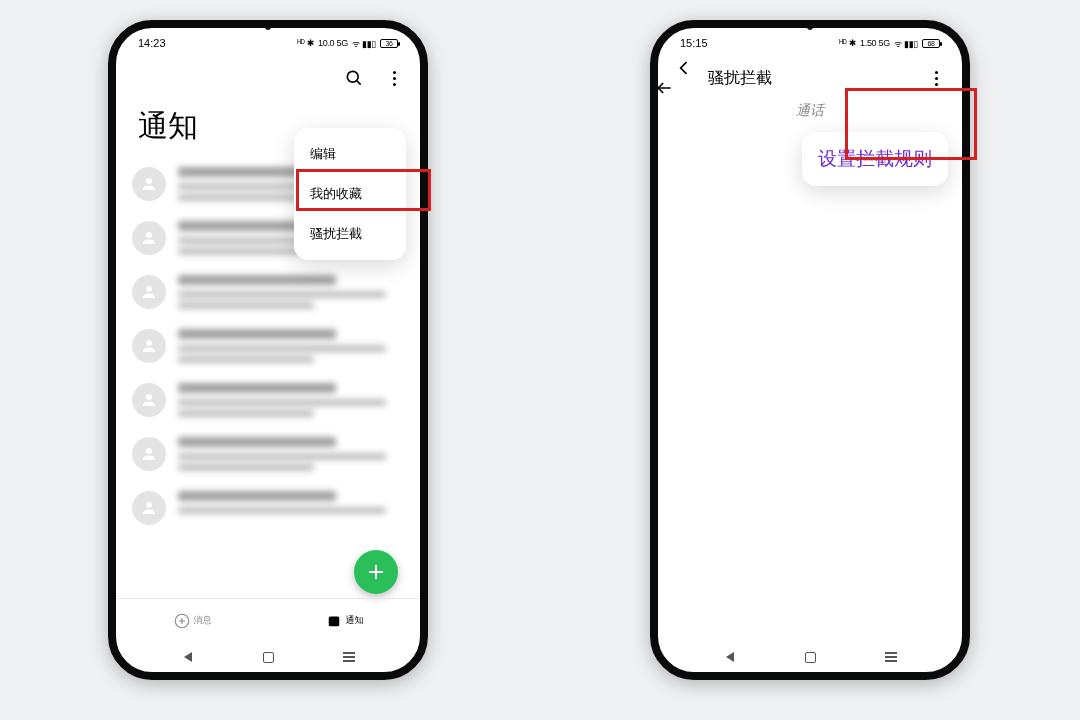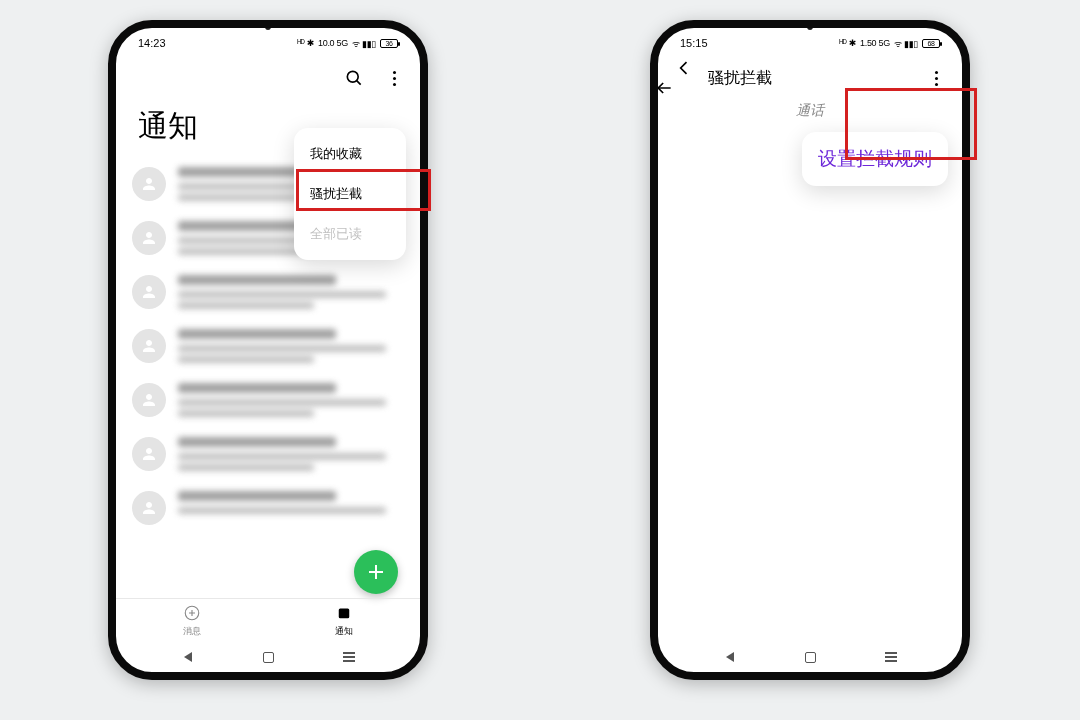--- a/index.html
+++ b/index.html
@@ -140,21 +140,21 @@
   .hl1{ top:169px; left:296px; width:135px; height:42px; }
   .hl2{ top:88px;  left:845px; width:132px; height:72px; }
 
   .bottom-tabs{
     position:absolute;
     bottom:30px; left:0; right:0;
     height:44px;
     display:flex;
     border-top:1px solid #e8e8e8;
   }
-  .tab{flex:1; display:flex; flex-direction:column; align-items:center; justify-content:center; gap:3px; font-size:9px; color:#888;}
+  .tab{flex:1; display:flex; flex-direction:row; align-items:center; justify-content:center; gap:3px; font-size:9px; color:#888;}
   .tab.active{color:#000;}
   .tab svg{width:18px; height:18px;}
 
   .nav-bar{
     position:absolute;
     bottom:0; left:0; right:0;
     height:30px;
     display:flex;
     justify-content:space-evenly;
     align-items:center;
@@ -309,23 +309,23 @@
           </svg>
         </div>
         <div class="lines">
           <div class="l1"></div>
           <div class="l2"></div>
         </div>
       </div>
   </div>
 
   <div class="dropdown">
+    <div class="item">编辑</div>
     <div class="item">我的收藏</div>
     <div class="item">骚扰拦截</div>
-    <div class="item disabled">全部已读</div>
   </div>
 
   <div class="fab"></div>
 
   <div class="bottom-tabs">
     <div class="tab">
       <svg viewBox="0 0 24 24" fill="none" stroke="#888" stroke-width="1.5">
           <circle cx="12" cy="12" r="9"></circle>
           <path d="M8 12h8M12 8v8"></path>
         </svg>

